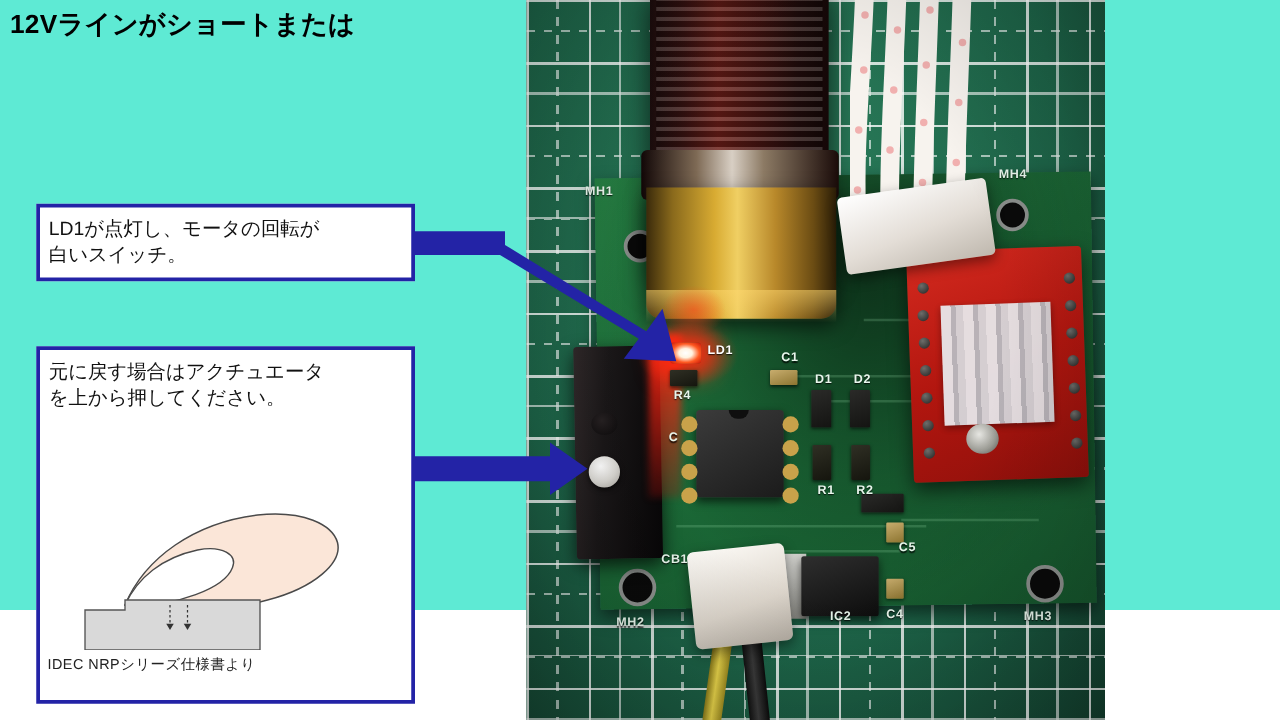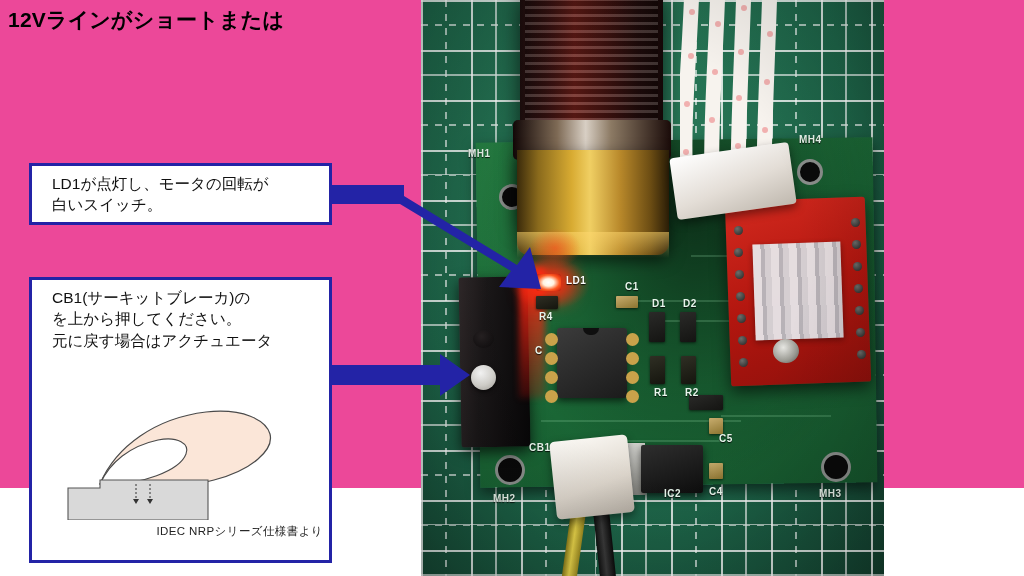--- a/index.html
+++ b/index.html
@@ -1,42 +1,42 @@
 <!DOCTYPE html>
 <html><head>
 <meta charset="utf-8">
 <style>
   html,body{margin:0;padding:0;background:#ffffff;}
   body{width:1024px;height:576px;overflow:hidden;
        font-family:"Liberation Sans","DejaVu Sans",sans-serif;}
-  #stage{position:relative;width:1024px;height:488px;background:#ec4899;}
+  #stage{position:relative;width:1024px;height:488px;background:#5eead4;}
 
   
   .title{position:absolute;left:8px;top:6px;width:400px;
          font-size:21px;font-weight:bold;color:#000;line-height:1.35;
          letter-spacing:0.2px;}
   .title div{white-space:nowrap;}
 
   
   .callout{position:absolute;background:#fff;border:3px solid #2323a6;
            box-sizing:border-box;}
   #callout-1{left:29px;top:163px;width:303px;height:62px;}
   #callout-2{left:29px;top:277px;width:303px;height:286px;}
   .callout .txt{font-size:15.5px;color:#111;line-height:1.38;
-                padding:7px 0 0 20px;}
+                padding:7px 0 0 7px;}
   .callout .txt div{white-space:nowrap;}
 
   
   .arrowsvg{position:absolute;left:0;top:0;width:1024px;height:576px;
             pointer-events:none;}
 
   
   .figure{position:absolute;left:38px;top:400px;width:285px;height:120px;}
   .figcap{position:absolute;left:38px;top:524px;width:285px;
-          text-align:right;font-size:11.5px;color:#222;letter-spacing:.4px;}
+          text-align:left;font-size:11.5px;color:#222;letter-spacing:.4px;}
 
   
   #photo{position:absolute;left:421px;top:0;width:463px;height:576px;
          overflow:hidden;background:#1d6b4b;}
   .mat{position:absolute;inset:0;
        background:
          repeating-linear-gradient(to right,
             rgba(255,255,255,.80) 0 2px, rgba(255,255,255,0) 2px 50px),
          repeating-linear-gradient(to bottom,
             rgba(255,255,255,.80) 0 2px, rgba(255,255,255,0) 2px 50px),
@@ -316,23 +316,22 @@
 
   <div class="callout" id="callout-1">
     <div class="txt">
       <div>LD1が点灯し、モータの回転が</div>
       <div>白いスイッチ。</div>
     </div>
   </div>
 
   <div class="callout" id="callout-2">
     <div class="txt">
-      <div>CB1(サーキットブレーカ)の</div>
+      <div>元に戻す場合はアクチュエータ</div>
       <div>を上から押してください。</div>
-      <div>元に戻す場合はアクチュエータ</div>
     </div>
   </div>
 
   <svg class="figure" viewBox="0 0 285 120">
     <path d="M62,84 C78,46 118,18 168,12 C205,8 228,20 232,34
              C236,50 214,70 176,80 C140,90 96,92 62,84 Z" fill="#fbe6d8" stroke="#4a4a4a" stroke-width="1.2"></path>
     <path d="M62,84 C72,62 92,46 120,40 C140,36 152,44 148,54
              C142,70 104,86 62,84 Z" fill="#ffffff" stroke="#4a4a4a" stroke-width="1.1"></path>
     <path d="M30,96 L30,88 L62,88 L62,80 L170,80 L170,120 L30,120 Z" fill="#d9d9d9" stroke="#555" stroke-width="1.1"></path>
     <g stroke="#333" stroke-width="1" stroke-dasharray="2,2">

